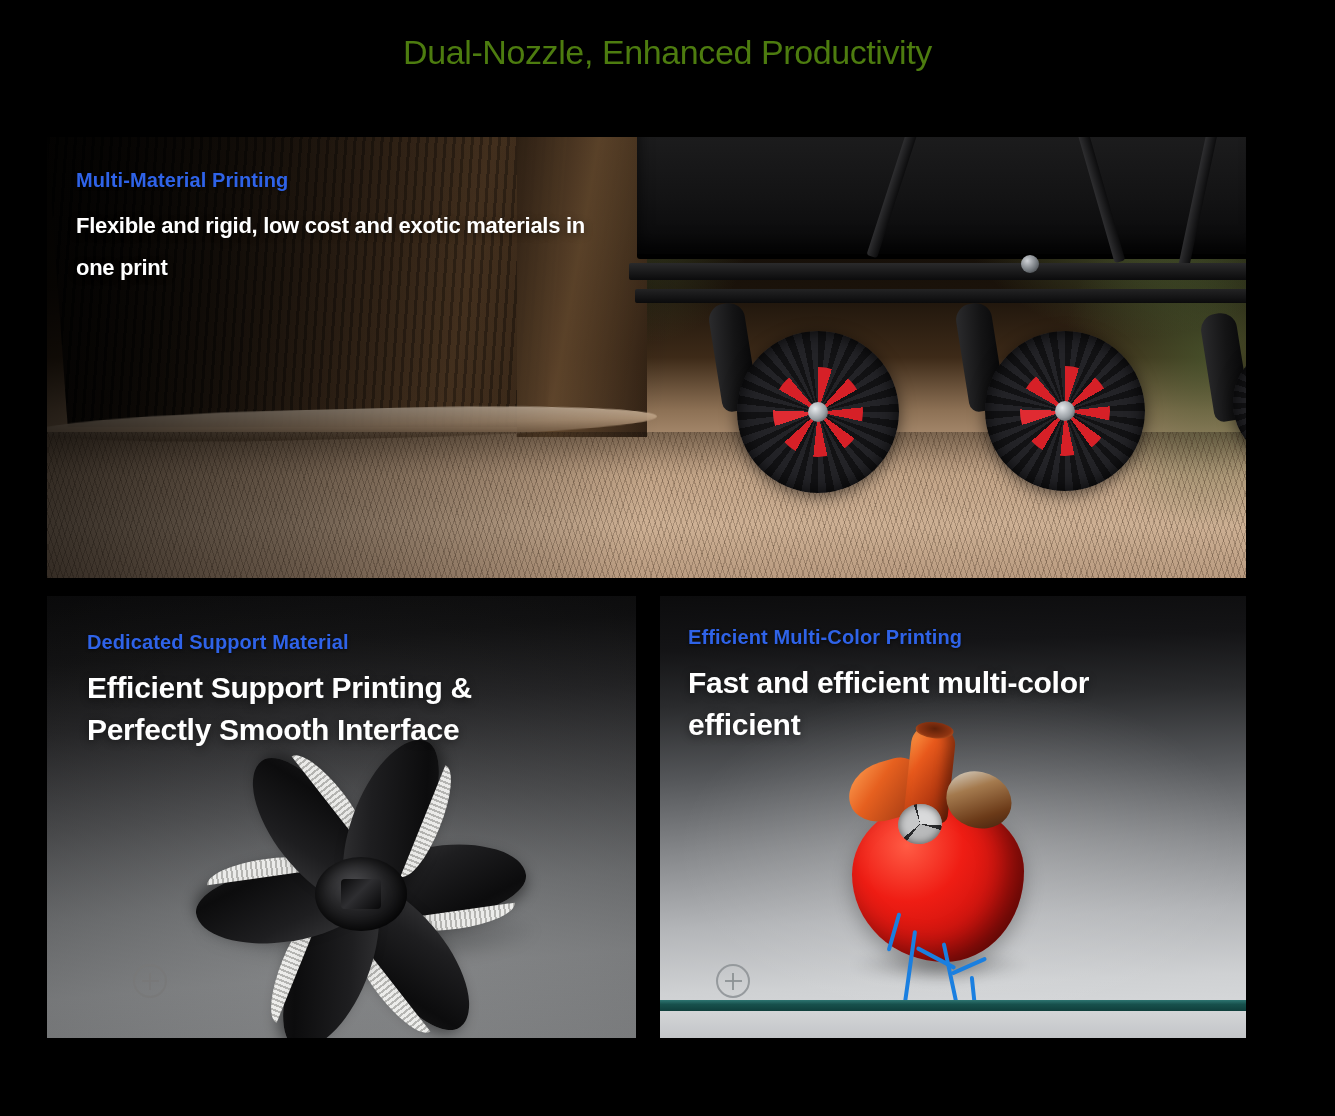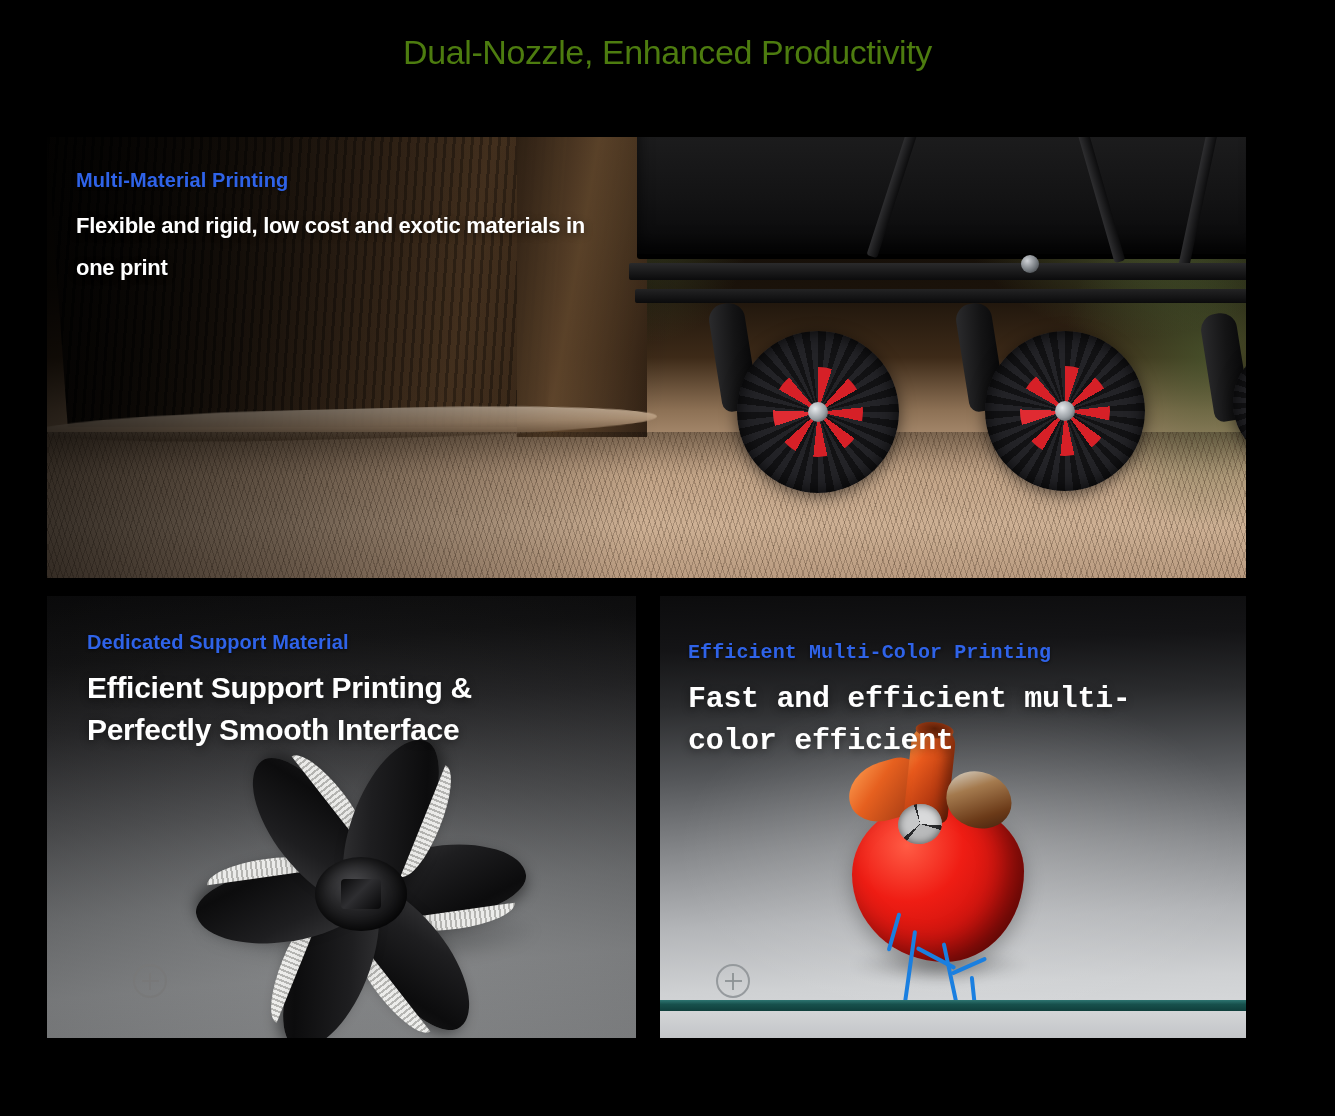--- a/index.html
+++ b/index.html
@@ -65,21 +65,21 @@
   .card-copy {
     position: absolute;
     z-index: 6;
     left: 28px;
     top: 30px;
     max-width: 540px;
   }
 
   .card-hero .card-copy { left: 29px; top: 32px; max-width: 540px; }
   .card-support .card-copy { left: 28px; top: 35px; max-width: 500px; margin-left: 12px; }
-  .card-color .card-copy { left: 28px; top: 46px; max-width: 510px; font-family: Liberation Mono, monospace; }
+  .card-color .card-copy { left: 28px; top: 30px; max-width: 510px; }
 
   .eyebrow {
     color: #2f63e8;
     font-size: 20px;
     font-weight: 700;
     letter-spacing: 0.1px;
     line-height: 22px;
     margin-bottom: 14px;
     text-shadow: 0 1px 3px rgba(0,0,0,0.55);
   }

